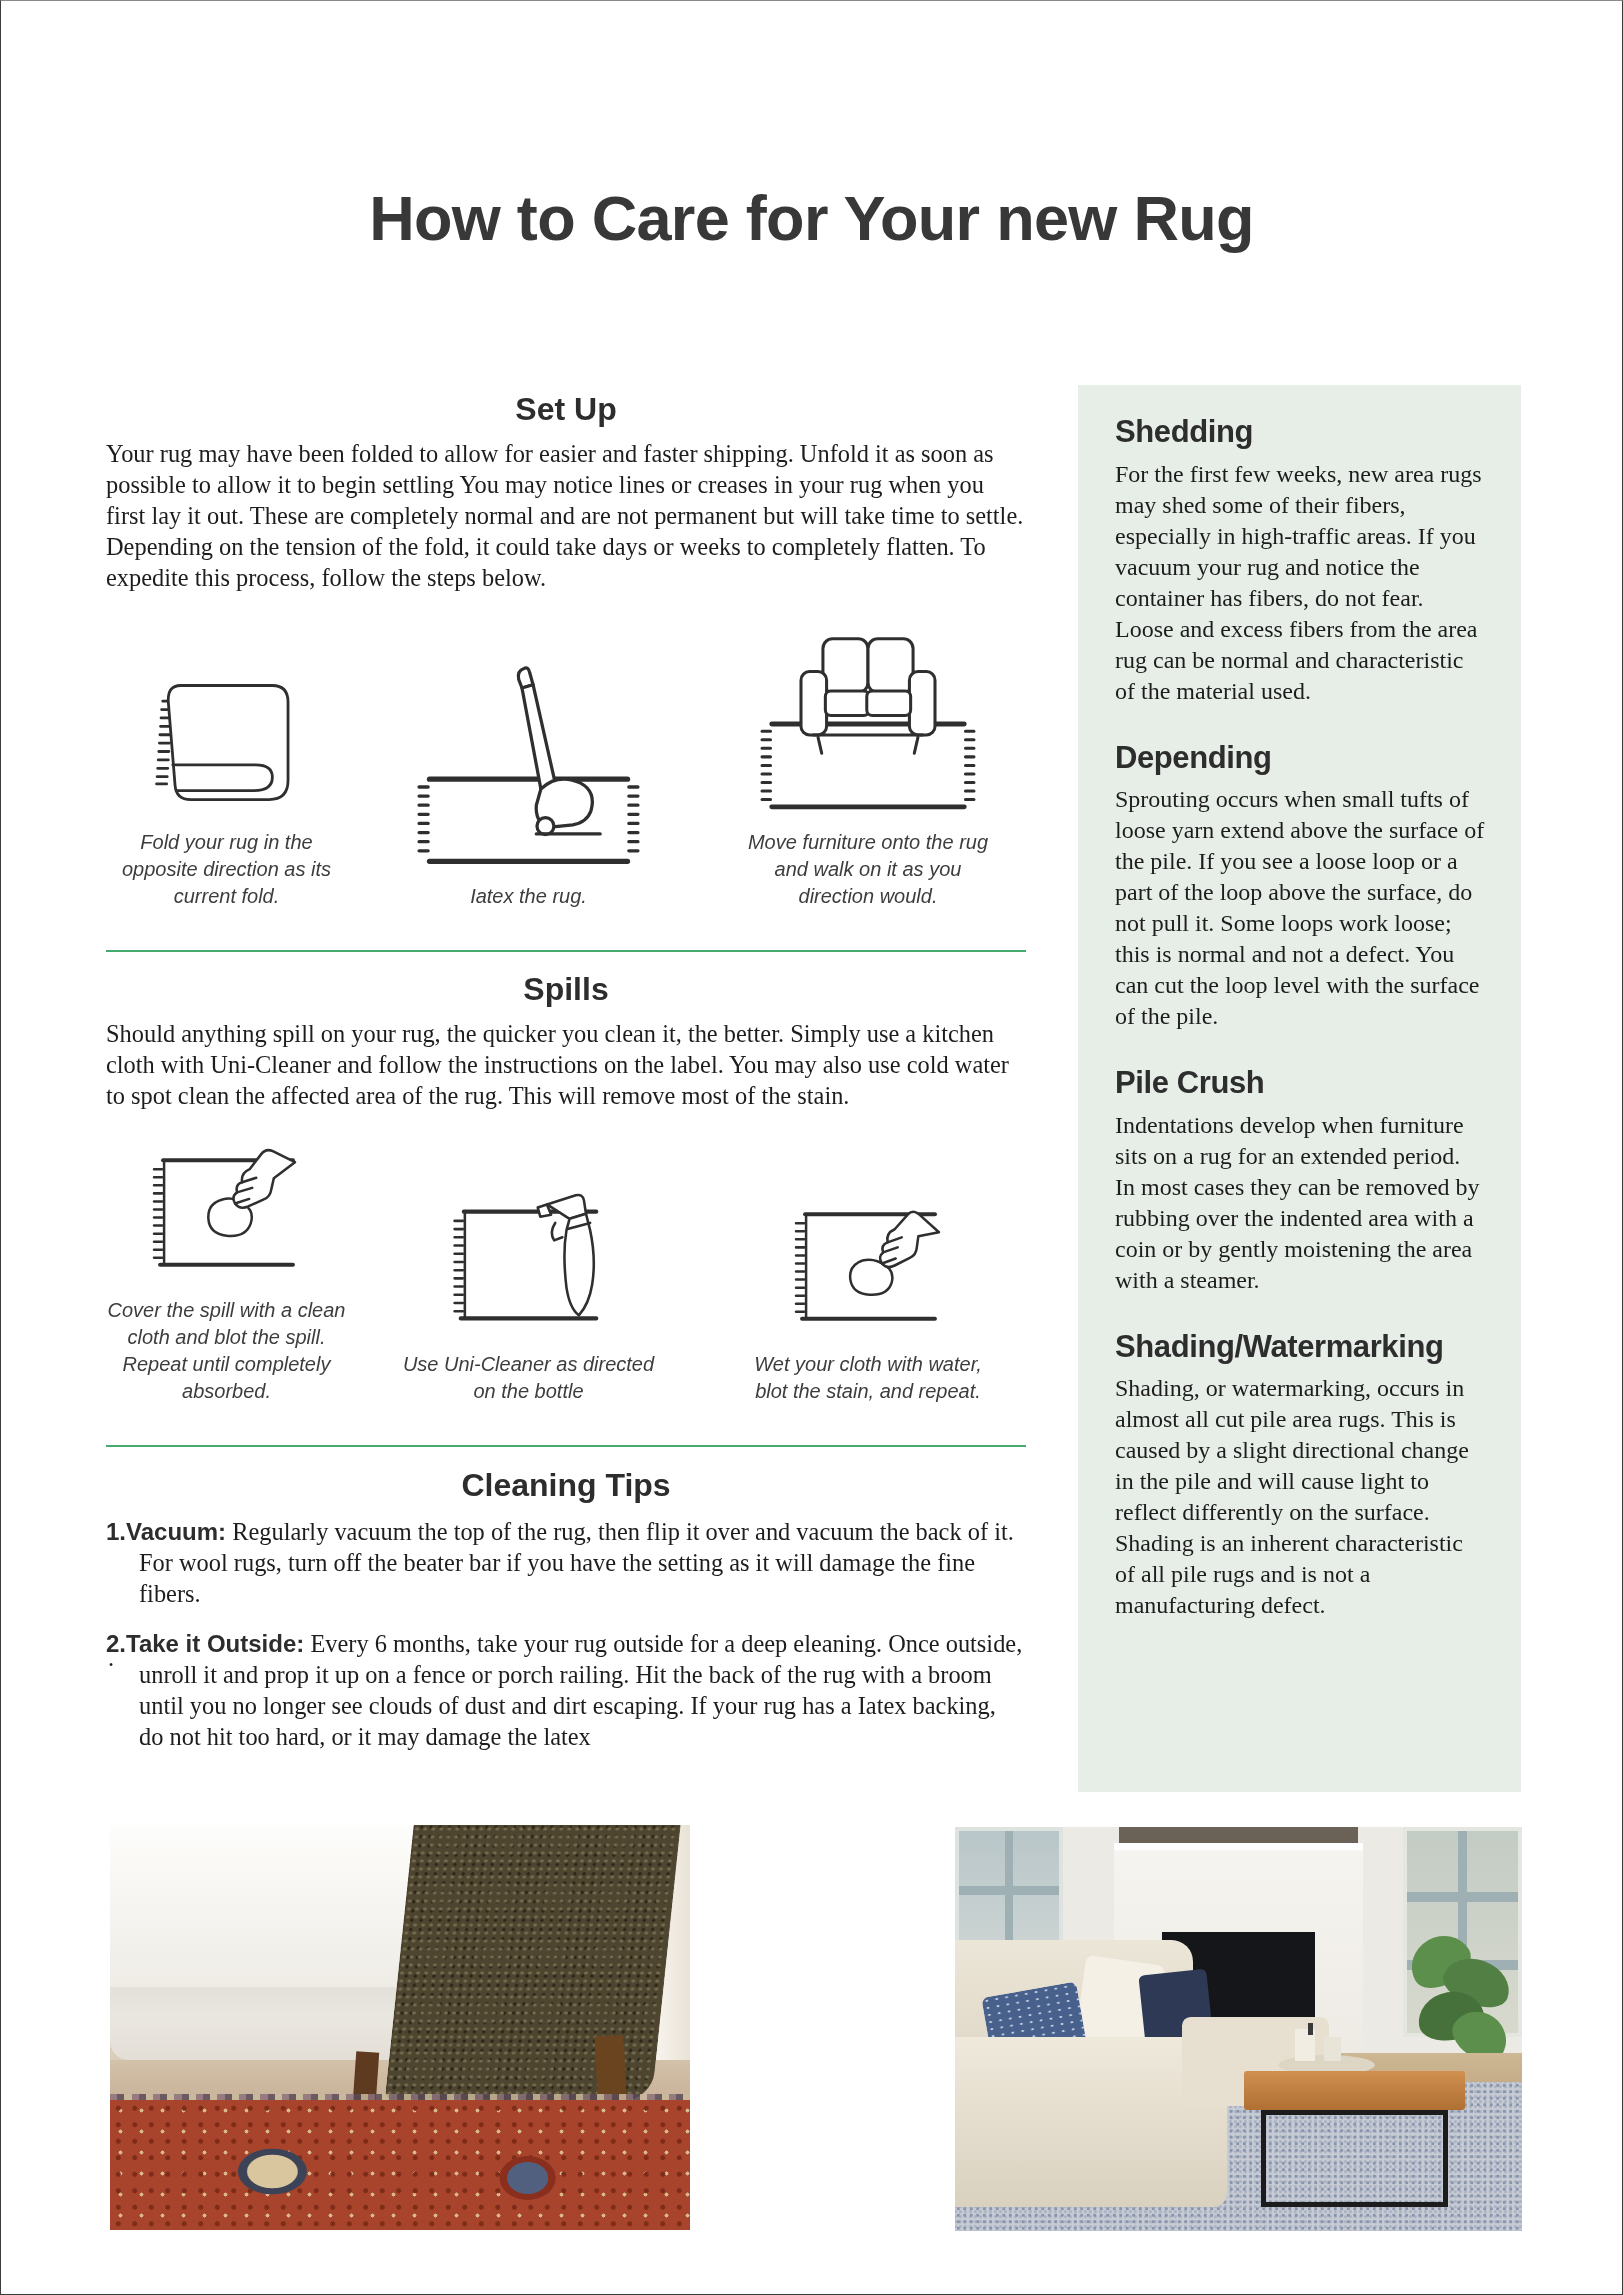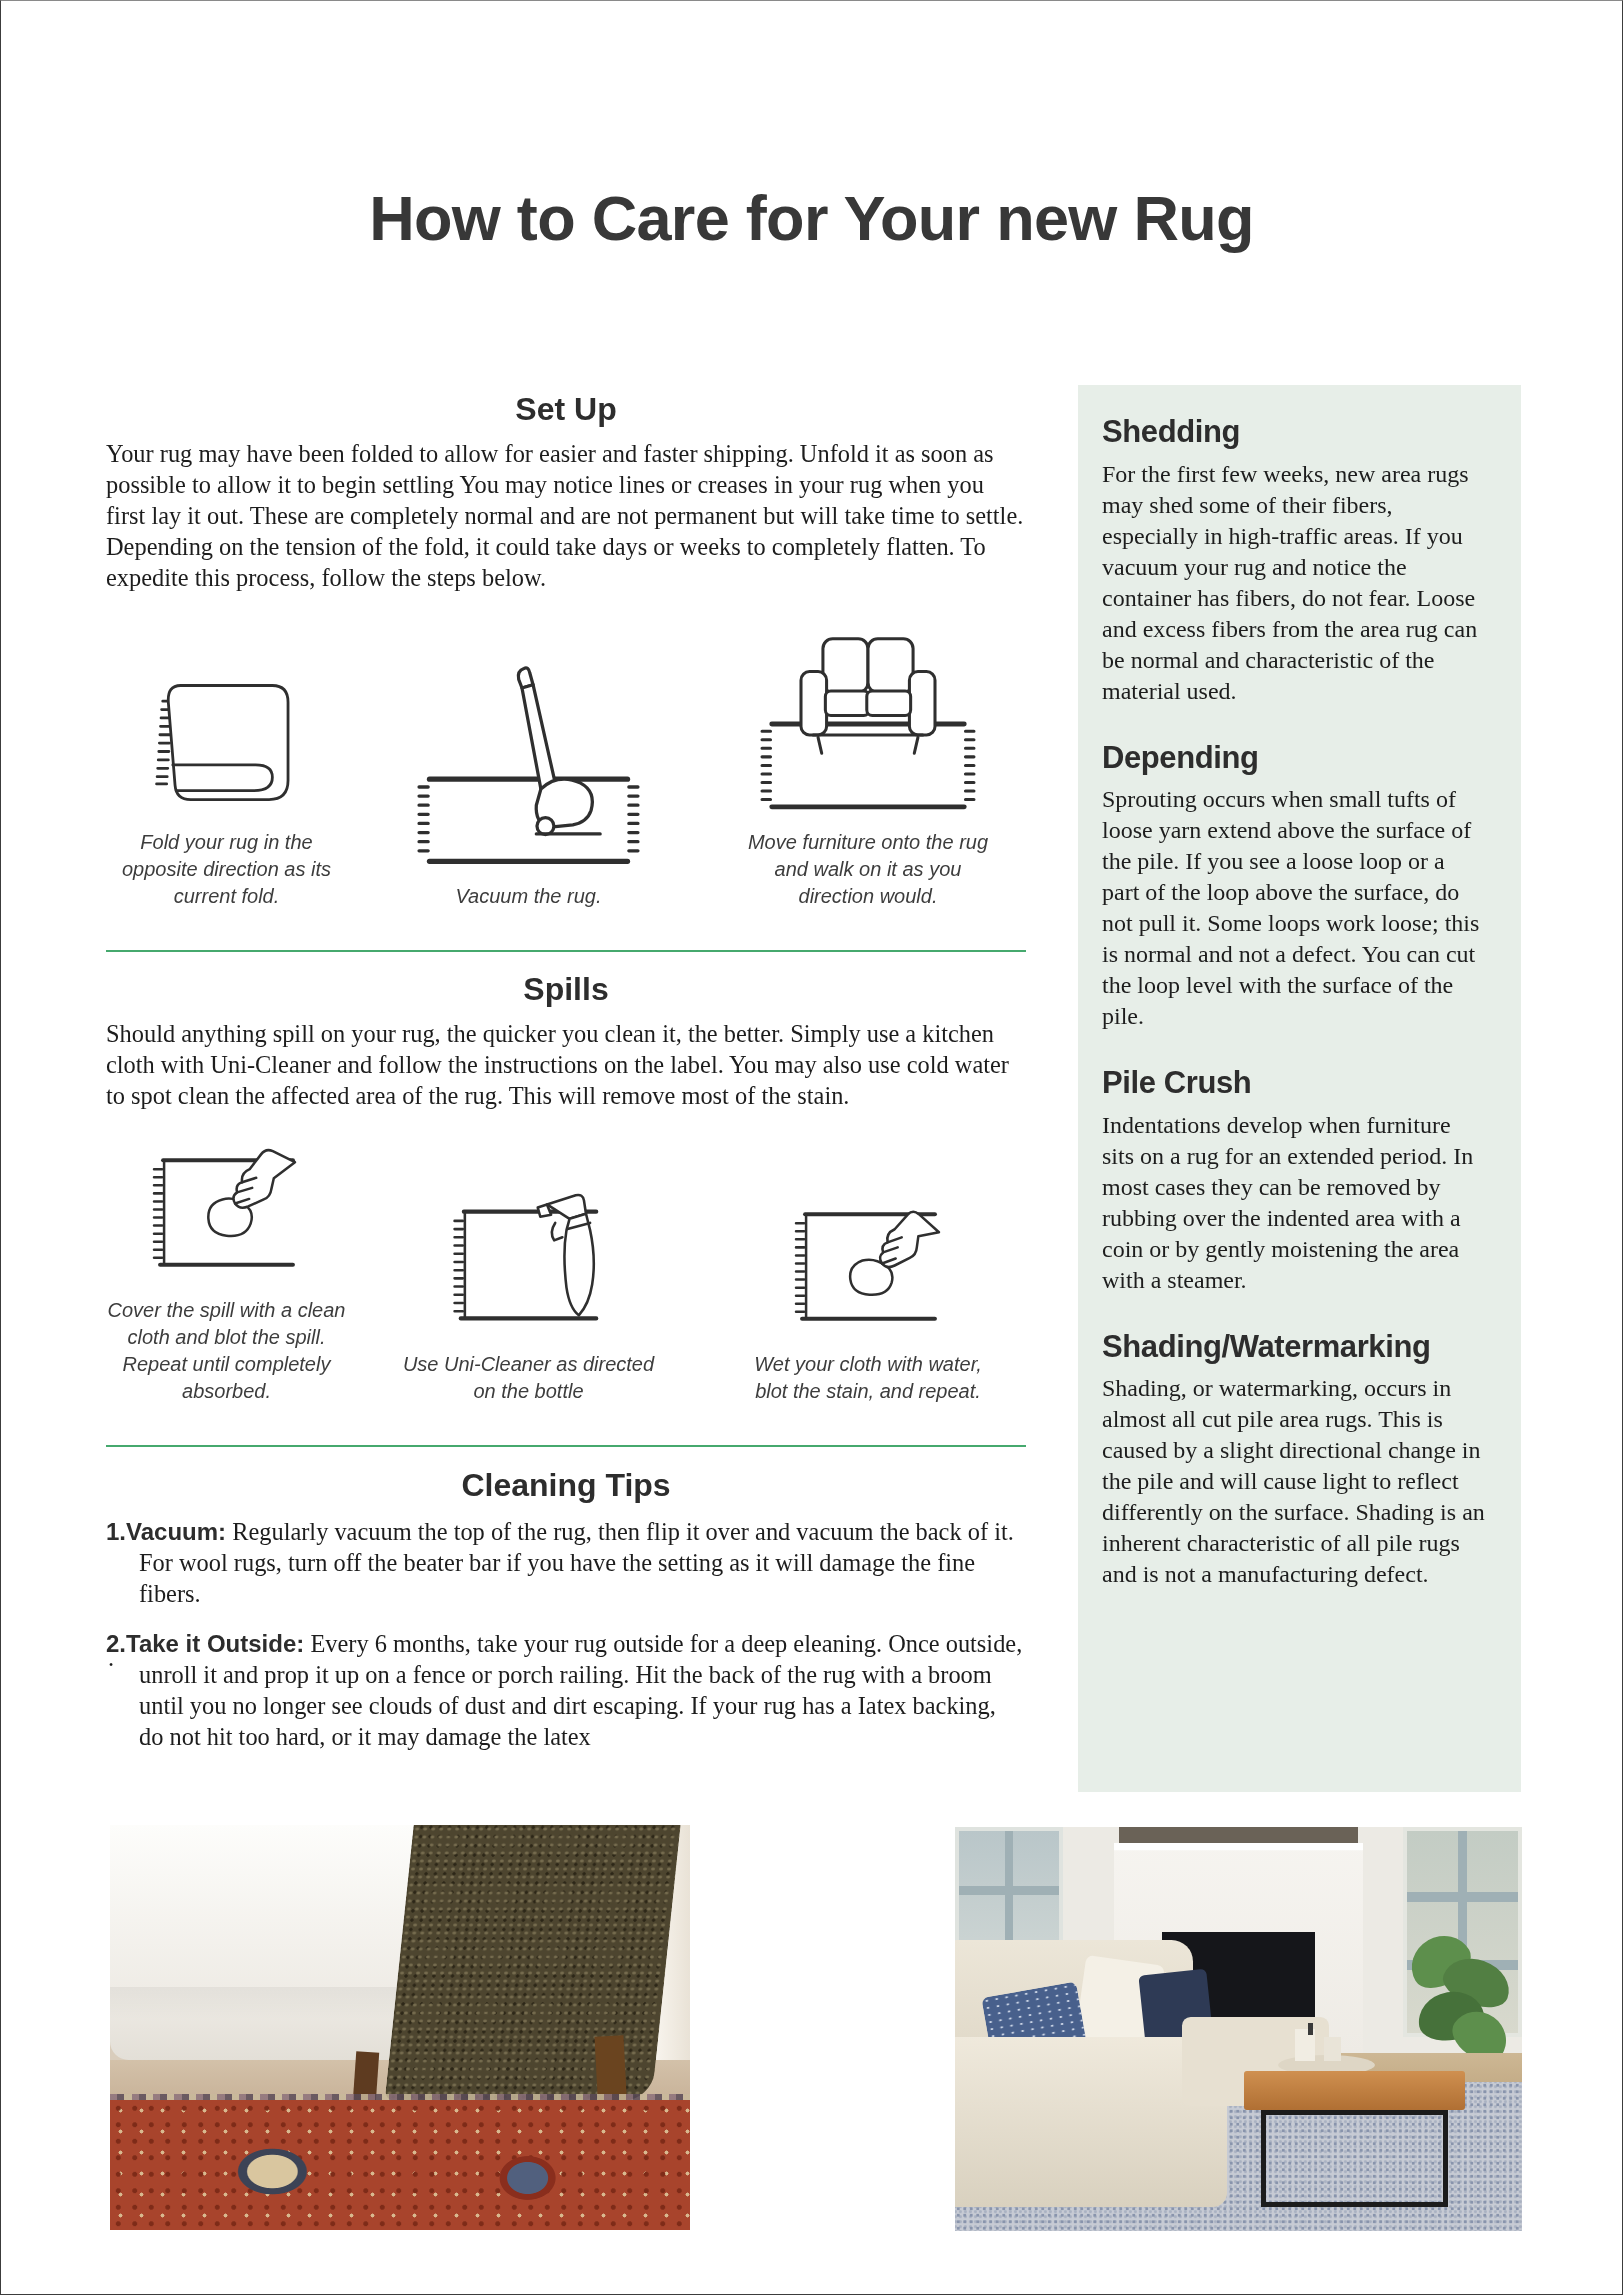--- a/index.html
+++ b/index.html
@@ -58,21 +58,21 @@
   }
   .tip:first-child{margin-top:0;}
   .tip .lbl{
     font-family:"Liberation Sans", sans-serif;font-weight:bold;
     color:#2d2d2d;font-size:24px;
   }
   .stray-dot{position:absolute;left:107px;top:1643px;font-size:24.4px;color:#1d1d1d;}
   
   .sidebar{
     position:absolute;left:1077px;top:384px;width:443px;height:1407px;
-    background:#e7eee8;box-sizing:border-box;padding:29px 36px 0 24px;
+    background:#e7eee8;box-sizing:border-box;padding:29px 36px 0 37px;
   }
   .sb-section{margin-top:33px;}
   .sb-section:first-child{margin-top:0;}
   .sb-h{
     font-family:"Liberation Sans", sans-serif;font-weight:bold;
     font-size:31px;line-height:36px;color:#2d2d2d;margin:0;
     letter-spacing:-0.4px;
   }
   .sb-p{font-size:24px;line-height:31px;margin:8.6px 0 0 0;color:#1d1d1d;}
   
@@ -187,21 +187,21 @@
             <path class="thick" d="M28,312 H332"></path>
             <path d="M12,198 h14 M12,212 h14 M12,226 h14 M12,240 h14 M12,254 h14 M12,268 h14 M12,282 h14 M12,296 h14"></path>
             <path d="M334,198 h14 M334,212 h14 M334,226 h14 M334,240 h14 M334,254 h14 M334,268 h14 M334,282 h14 M334,296 h14"></path>
             <path class="wfill" d="M173,16 Q162,20 165,33 L170,46 L187,41 L182,23 Q180,13 173,16 Z"></path>
             <path class="wfill" d="M170,46 L187,41 L221,192 L199,201 Z"></path>
             <path class="wfill" d="M199,201 Q226,176 260,192 Q284,205 276,234 Q270,252 248,256 L210,260 Q190,252 192,226 Z"></path>
             <circle class="wfill" cx="206" cy="258" r="13"></circle>
             <path d="M192,270 H290"></path>
           </svg>
         </div>
-        <div class="caption">Vacuum the rug.</div>
+        <div class="caption">Iatex the rug.</div>
       </div>
 
       <div class="fig f3">
         <div class="iconbox">
           <svg class="lineart" width="244" height="201" viewBox="0 0 360 330">
             <path class="thick" d="M22,174 H338"></path>
             <path class="thick" d="M22,310 H338"></path>
             <path d="M6,186 h14 M6,200 h14 M6,214 h14 M6,228 h14 M6,242 h14 M6,256 h14 M6,270 h14 M6,284 h14 M6,298 h14"></path>
             <path d="M340,186 h14 M340,200 h14 M340,214 h14 M340,228 h14 M340,242 h14 M340,256 h14 M340,270 h14 M340,284 h14 M340,298 h14"></path>
             <rect class="wfill" x="106" y="34" width="74" height="88" rx="16"></rect>

